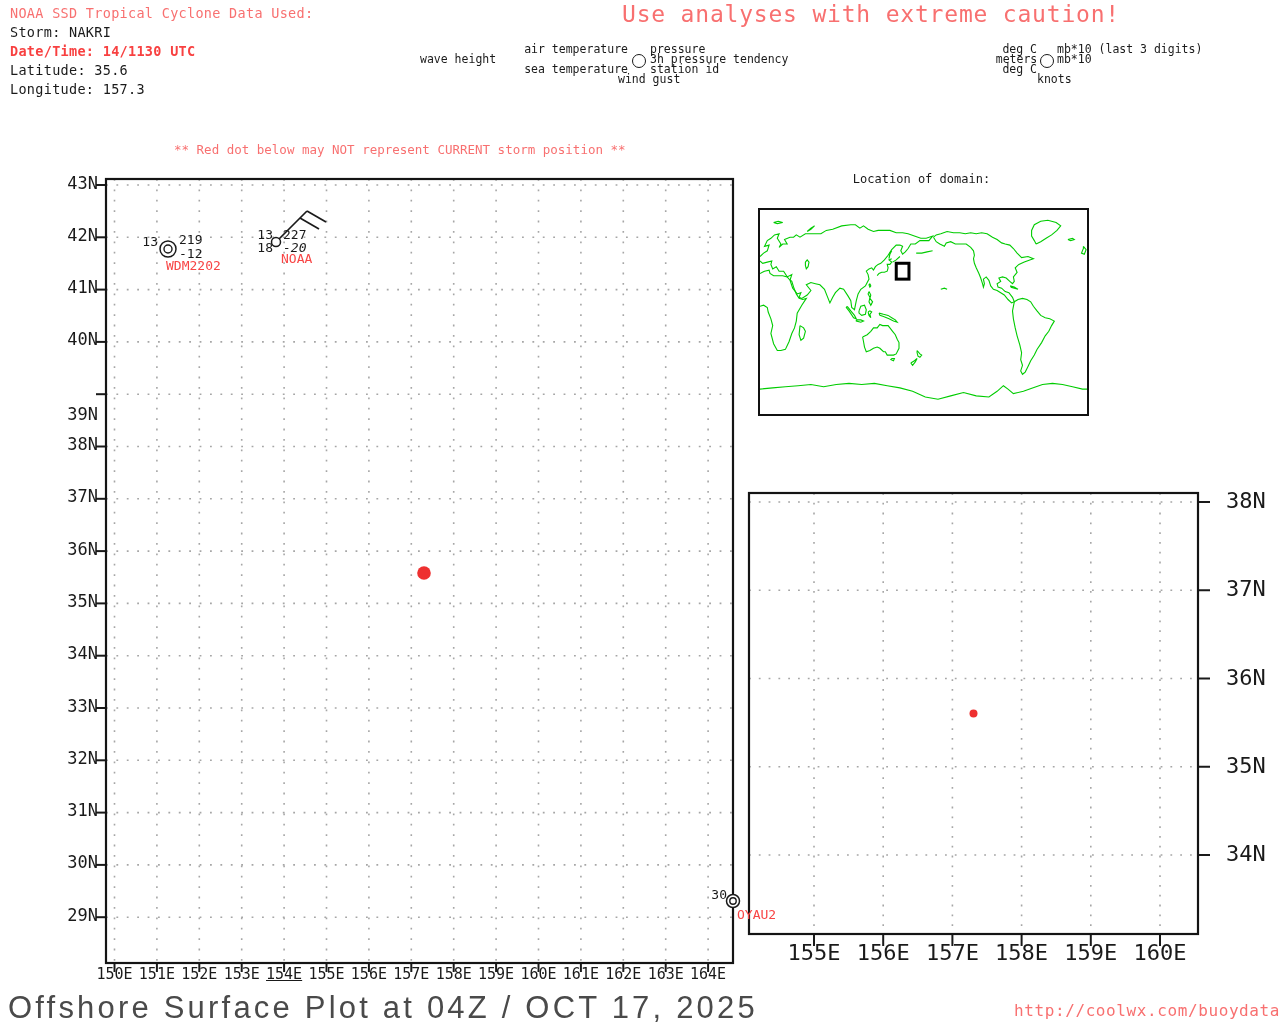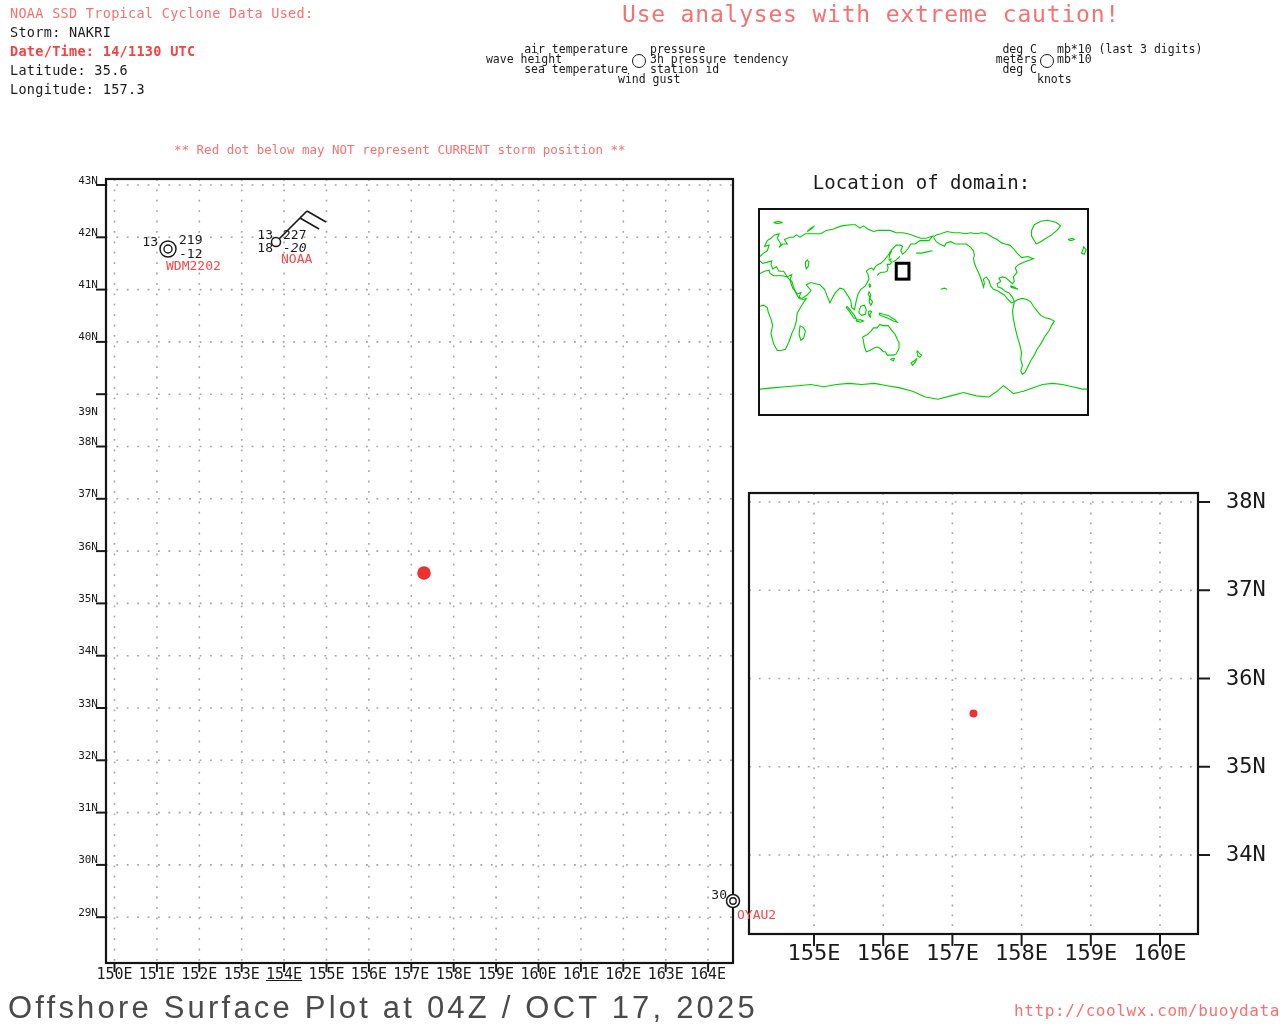--- a/index.html
+++ b/index.html
@@ -6,21 +6,21 @@
   body{
     width:1280px;height:1024px;position:relative;background:#ffffff;overflow:hidden;
     font-family:"DejaVu Sans Mono","Liberation Mono",monospace;color:#1a1a1a;
   }
   .lab{position:absolute;white-space:pre;line-height:1.05;z-index:6;}
   .salmon{color:#f87070;}
   .redbold{color:#f84040;font-weight:bold;}
   .hline{font-size:13.5px;letter-spacing:0.3px;}
   .legtxt{font-size:11.5px;letter-spacing:0px;}
   .legcircle{position:absolute;width:12px;height:12px;border:1.6px solid #1a1a1a;border-radius:50%;background:#fff;z-index:6;}
-  .axlab-main-y{font-size:11px;text-align:right;}
+  .axlab-main-y{font-size:17px;text-align:right;}
   .axlab-main-x{font-size:15px;text-align:center;}
   .axlab-in-y{font-size:22px;text-align:left;}
   .axlab-in-x{font-size:22px;text-align:center;}
   .sttxt{font-size:13px;}
   .stid{font-size:13px;color:#f84545;}
   svg{position:absolute;overflow:visible;z-index:2;}
   .worldbox{position:absolute;left:758px;top:208px;width:327px;height:204px;border:2px solid #111;z-index:2;}
   .footer-title{
     position:absolute;left:8px;top:990px;font-family:"Liberation Sans","DejaVu Sans",sans-serif;
     font-size:31px;font-weight:400;letter-spacing:3.2px;color:#4a4a4a;white-space:pre;z-index:6;
@@ -32,21 +32,21 @@
 
 <div class="lab hline salmon" style="left:10px;top:6px;">NOAA SSD Tropical Cyclone Data Used:</div>
 <div class="lab hline" style="left:10px;top:25px;">Storm: NAKRI</div>
 <div class="lab hline redbold" style="left:10px;top:44px;">Date/Time: 14/1130 UTC</div>
 <div class="lab hline" style="left:10px;top:63px;">Latitude: 35.6</div>
 <div class="lab hline" style="left:10px;top:82px;">Longitude: 157.3</div>
 
 <div class="lab salmon" style="left:622px;top:2px;font-size:23px;letter-spacing:0.8px;">Use analyses with extreme caution!</div>
 
 <div class="lab legtxt" style="left:420px;top:43px;width:208px;text-align:right;">air temperature</div>
-<div class="lab legtxt" style="left:420px;top:53px;width:208px;text-align:center;">wave height</div>
+<div class="lab legtxt" style="left:420px;top:53px;width:208px;text-align:left;">wave height</div>
 <div class="lab legtxt" style="left:420px;top:63px;width:208px;text-align:right;">sea temperature</div>
 <div class="lab legtxt" style="left:650px;top:43px;">pressure</div>
 <div class="lab legtxt" style="left:650px;top:53px;">3h pressure tendency</div>
 <div class="lab legtxt" style="left:650px;top:63px;">station id</div>
 <div class="lab legtxt" style="left:618px;top:73px;">wind gust</div>
 <div class="legcircle" style="left:632px;top:54px;"></div>
 
 <div class="lab legtxt" style="left:940px;top:43px;width:97px;text-align:right;">deg C</div>
 <div class="lab legtxt" style="left:968px;top:53px;width:97px;text-align:center;">meters</div>
 <div class="lab legtxt" style="left:940px;top:63px;width:97px;text-align:right;">deg C</div>
@@ -137,21 +137,21 @@
 
 <div class="lab sttxt" style="left:243px;top:228px;width:30px;text-align:right;">13</div>
 <div class="lab sttxt" style="left:243px;top:241px;width:30px;text-align:right;">18</div>
 <div class="lab sttxt" style="left:283px;top:228px;">227</div>
 <div class="lab sttxt" style="left:283px;top:241px;font-style:italic;">-20</div>
 <div class="lab stid" style="left:281px;top:252px;">NOAA</div>
 
 <div class="lab sttxt" style="left:697px;top:888px;width:30px;text-align:right;">30</div>
 <div class="lab stid" style="left:737px;top:908px;">OYAU2</div>
 
-<div class="lab" style="left:758px;top:173px;width:327px;text-align:center;font-size:19px;">Location of domain:</div>
+<div class="lab" style="left:758px;top:173px;width:327px;text-align:center;font-size:12px;">Location of domain:</div>
 <div class="worldbox">
   <svg id="wm-svg" style="left:0;top:0;overflow:hidden;" width="327" height="204" viewBox="0 0 327 204">
       <polyline points="0.0,46.5 3.6,43.1 7.3,40.8 9.1,35.1 4.5,36.3 7.3,30.6 10.9,28.3 14.5,24.9 19.1,23.8 17.3,28.3 20.9,34.0 19.1,37.4 22.7,34.0 27.2,34.0 24.5,29.5 30.0,27.2 33.6,27.2 36.3,24.9 40.0,27.2 45.4,23.8 51.8,23.8 60.9,23.8 66.3,20.4 72.7,19.3 81.7,15.9 90.8,14.7 95.4,14.7 99.9,18.1 103.5,15.9 108.1,19.3 113.5,21.5 118.1,20.4 124.4,20.4 129.9,20.4 136.2,22.7 142.6,22.7 148.1,23.8 154.4,26.1 160.8,28.3 166.2,28.3 172.6,26.1 168.9,30.6 163.5,30.6 159.9,30.6 155.3,34.0 150.8,34.0 148.1,38.5 145.3,41.9 142.6,44.2 140.8,40.8 142.6,36.3 139.9,35.1 136.2,35.1 131.7,39.7 128.1,45.3 124.4,49.9 120.8,53.3 118.1,54.4 115.4,56.7 113.5,60.1 111.7,57.8 109.0,58.9 106.3,61.2 108.1,64.6 109.0,69.1 105.4,75.9 100.8,79.3 98.1,83.9 96.3,90.7 94.5,99.7 91.7,97.5 90.8,90.7 88.1,86.1 83.6,79.3 79.9,78.2 75.4,82.7 72.7,87.3 69.9,92.9 67.2,86.1 64.5,79.3 59.9,74.8 55.4,73.7 50.9,72.5 46.3,74.8 50.9,80.5 47.2,85.0 41.8,88.4 39.1,87.3 40.9,82.7 37.2,83.9 32.7,78.2 30.0,70.3 31.8,64.6 27.2,66.9 23.6,61.2 19.1,61.2 16.3,56.7 12.7,58.9 10.9,54.4 11.8,51.0 7.3,52.1 2.7,53.3 0.0,51.0" fill="none" stroke="#00cc00" stroke-width="1.1"></polyline>
       <polyline points="47.2,21.5 50.9,19.3 54.5,15.9 50.9,18.1 47.2,21.5" fill="none" stroke="#00cc00" stroke-width="1.1"></polyline>
       <polyline points="13.6,12.5 18.2,11.3 22.7,12.5 17.3,13.6 13.6,12.5" fill="none" stroke="#00cc00" stroke-width="1.1"></polyline>
       <polyline points="117.2,65.7 119.0,63.5 121.7,62.3 124.4,62.3 127.2,61.2 128.1,57.8 127.2,54.4 129.9,54.4 131.7,52.1 129.0,49.9 131.7,48.7" fill="none" stroke="#00cc00" stroke-width="1.1"></polyline>
       <polyline points="129.0,48.7 129.9,44.2 131.7,40.8 129.9,43.1 129.0,48.7" fill="none" stroke="#00cc00" stroke-width="1.1"></polyline>
       <polyline points="132.6,52.1 136.2,49.9 139.9,46.5" fill="none" stroke="#00cc00" stroke-width="1.1"></polyline>
       <polyline points="109.9,73.7 110.8,75.9 109.9,77.1 109.0,74.8 109.9,73.7" fill="none" stroke="#00cc00" stroke-width="1.1"></polyline>
       <polyline points="45.4,52.1 47.2,49.9 49.0,52.1 48.1,56.7 46.3,58.9 45.4,55.5 45.4,52.1" fill="none" stroke="#00cc00" stroke-width="1.1"></polyline>

